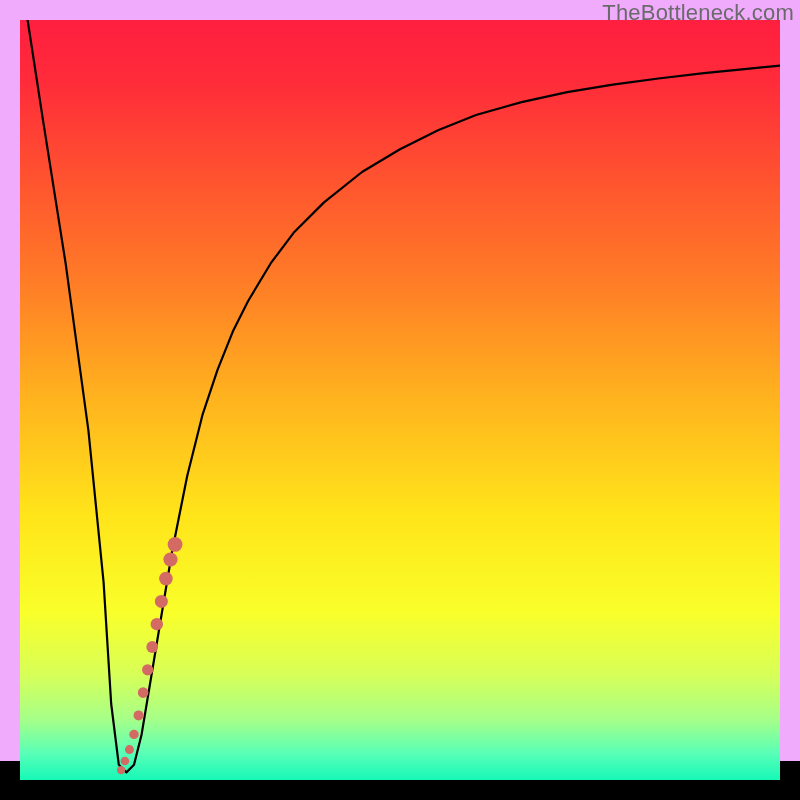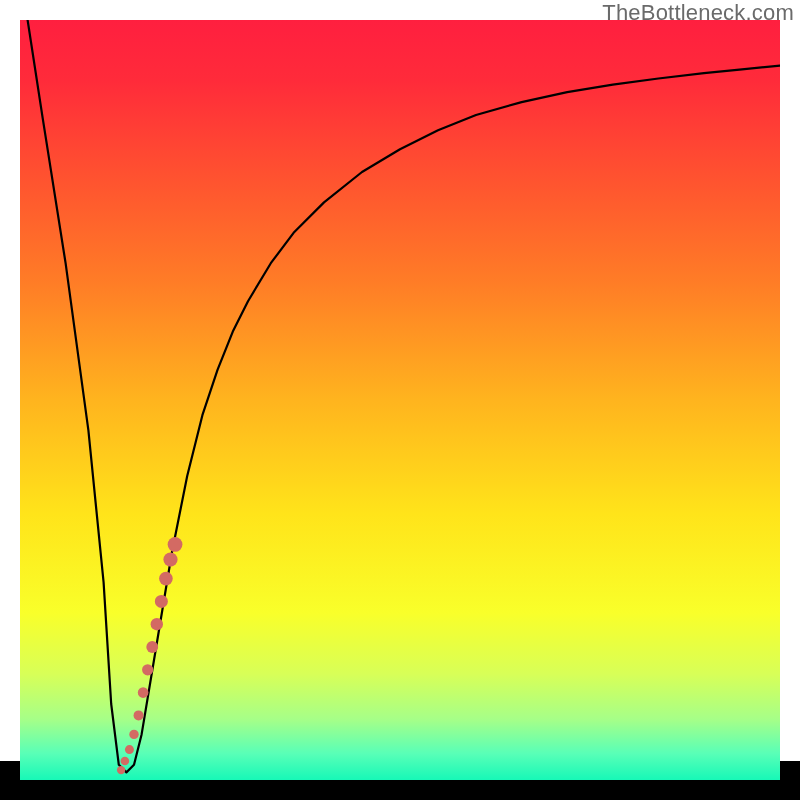--- a/index.html
+++ b/index.html
@@ -8,21 +8,21 @@
     width: 800px;
     height: 800px;
     overflow: hidden;
     background: #000;
     font-family: Arial, Helvetica, sans-serif;
   }
   .stage {
     position: relative;
     width: 800px;
     height: 761px;
-    background: #ffffff;
+    background: #f0abfc;
   }
   .plot {
     position: absolute;
     left: 20px;
     top: 20px;
     width: 760px;
     height: 760px;
     overflow: hidden;
   }
   .grad {

